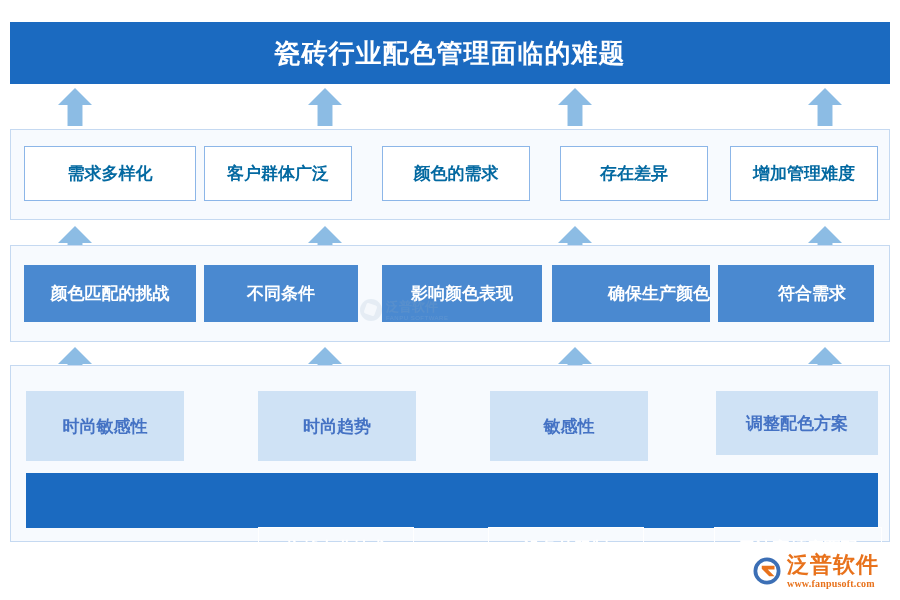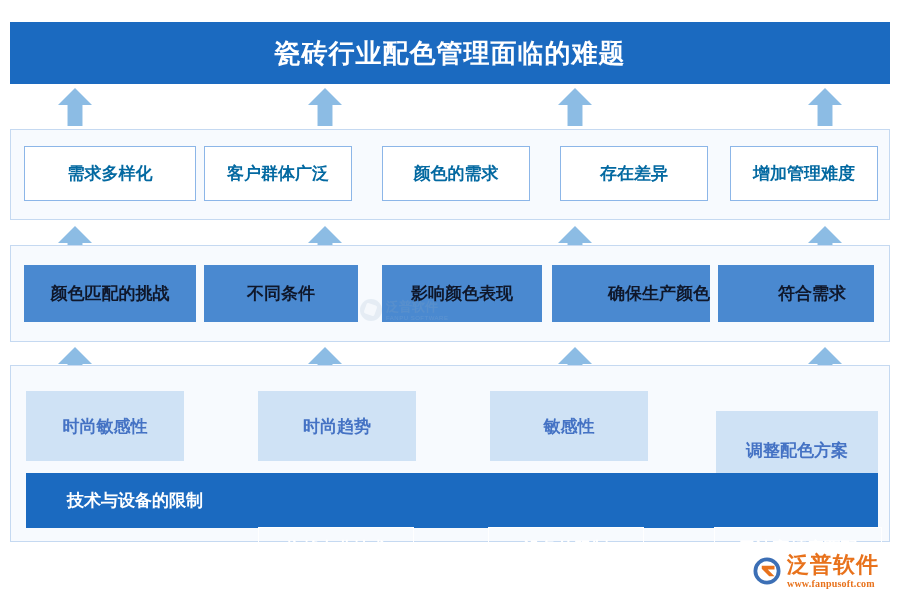--- a/index.html
+++ b/index.html
@@ -75,21 +75,21 @@
   }
 
   
   .box-solid {
     position: absolute;
     background: #4A89D0;
     box-sizing: border-box;
     display: flex;
     align-items: center;
     justify-content: center;
-    color: #0f172a;
+    color: #ffffff;
     font-size: 17px;
     font-weight: bold;
     white-space: nowrap;
   }
 
   
   .box-pale {
     position: absolute;
     background: #CFE2F5;
     box-sizing: border-box;
@@ -283,29 +283,26 @@
 
   <div class="box-pale" style="left:26px;  top:391px; width:158px; height:70px;">
     <span>时尚敏感性</span>
   </div>
   <div class="box-pale" style="left:258px; top:391px; width:158px; height:70px;">
     <span>时尚趋势</span>
   </div>
   <div class="box-pale" style="left:490px; top:391px; width:158px; height:70px;">
     <span>敏感性</span>
   </div>
-  <div class="box-pale" style="left:716px; top:411px; width:162px; height:78px;justify-content:center;">
+  <div class="box-pale" style="left:716px; top:391px; width:162px; height:64px;justify-content:center;">
     <span>调整配色方案</span>
   </div>
 
   <div class="bottom-bar" style="left:26px; top:473px; width:852px; height:55px;"></div>
 
-  <div class="bottom-label" style="left:40px; top:473px; width:190px; height:55px;">
-    <span>技术与设备的限制</span>
-  </div>
 
   <div class="box-onblue" style="left:258px; top:487px; width:156px; height:42px;">
     <span>依赖专业技术</span>
   </div>
   <div class="box-onblue" style="left:488px; top:487px; width:156px; height:42px;">
     <span>设备的限制</span>
   </div>
   <div class="box-onblue" style="left:714px; top:487px; width:168px; height:42px;">
     <span>无法高精度匹配</span>
   </div>

